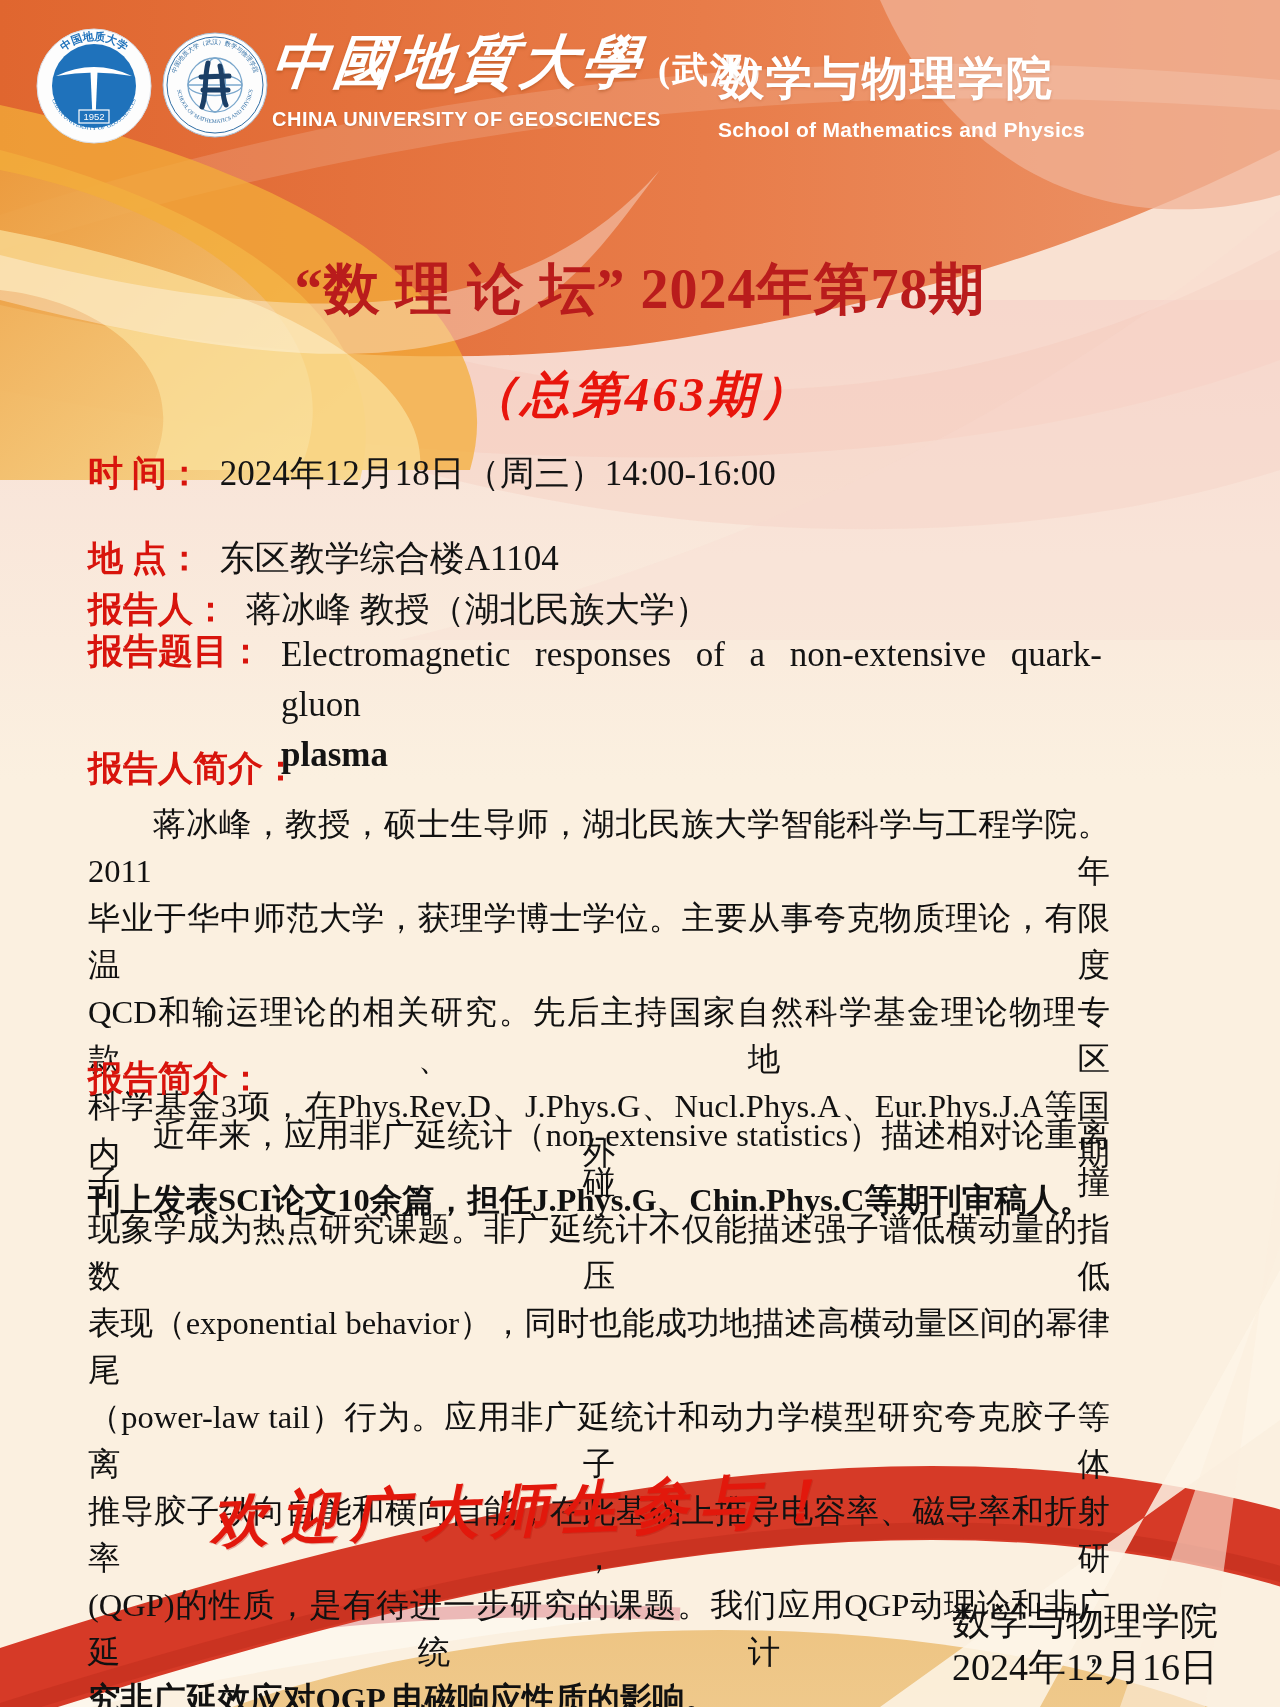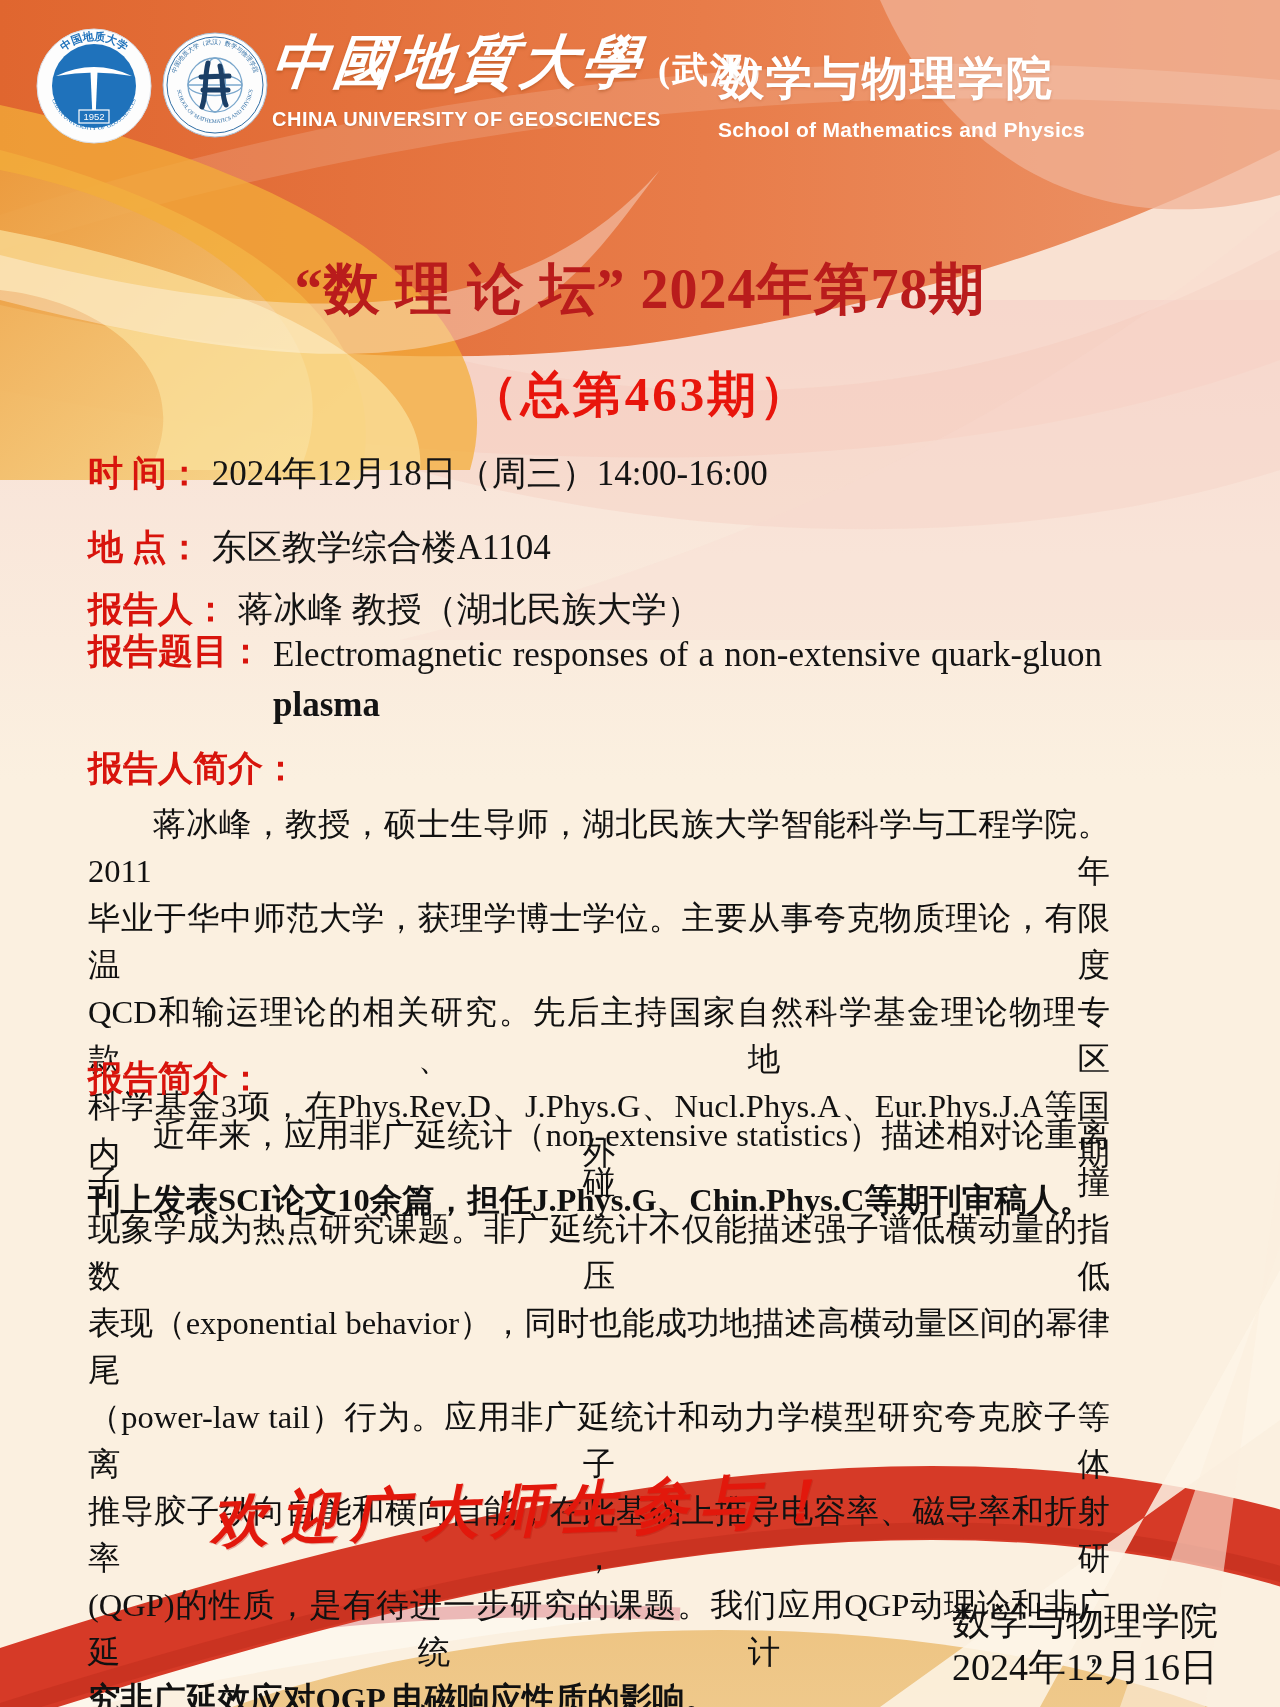--- a/index.html
+++ b/index.html
@@ -29,27 +29,27 @@
   .school-cn { font-size:46px; font-weight:600; letter-spacing:2px; text-shadow:0 1px 3px rgba(150,60,10,.25); white-space:nowrap; }
   .school-en { font-size:21px; font-weight:600; margin-top:8px; letter-spacing:.3px; white-space:nowrap; }
 
   
   .title1 {
     position:absolute; left:0; right:0; top:252px; margin:0; text-align:center;
     color:#b91c1c; font-size:56px; font-weight:bold; letter-spacing:1px; white-space:nowrap;
   }
   .title2 {
     position:absolute; left:0; right:0; top:362px; margin:0; text-align:center;
-    color:#e8150c; font-size:49px; font-weight:bold; letter-spacing:3px; white-space:nowrap;
-  }
-
-  
-  .info-row { position:absolute; left:88px; width:1014px; display:flex; align-items:flex-start; font-size:35px; line-height:1.25; }
+    color:#e8150c; font-size:49px; font-weight:bold; letter-spacing:3px; white-space:nowrap;font-style:italic;
+  }
+
+  
+  .info-row { position:absolute; left:88px; width:1014px; display:flex; align-items:flex-start; font-size:35px; line-height:1.25;gap:8px; }
   .row-time    { top:452px; }
-  .row-venue   { top:526px; }
+  .row-venue   { top:537px; }
   .row-speaker { top:588px; }
   .row-rtitle  { top:630px; }
   .ilabel { color:#d8140c; font-weight:bold; white-space:pre; flex:0 0 auto; }
   .ivalue { color:#141414; margin-left:10px; }
   .rtitle-lines { flex:1 1 auto; margin-left:10px; color:#141414; line-height:50px; }
 
   
   .sec-head { position:absolute; left:88px; margin:0; color:#d8140c; font-weight:bold; font-size:35px; white-space:nowrap;text-align:center; }
   .head-bio { top:745px; }
   .head-abs { top:1055px; }

